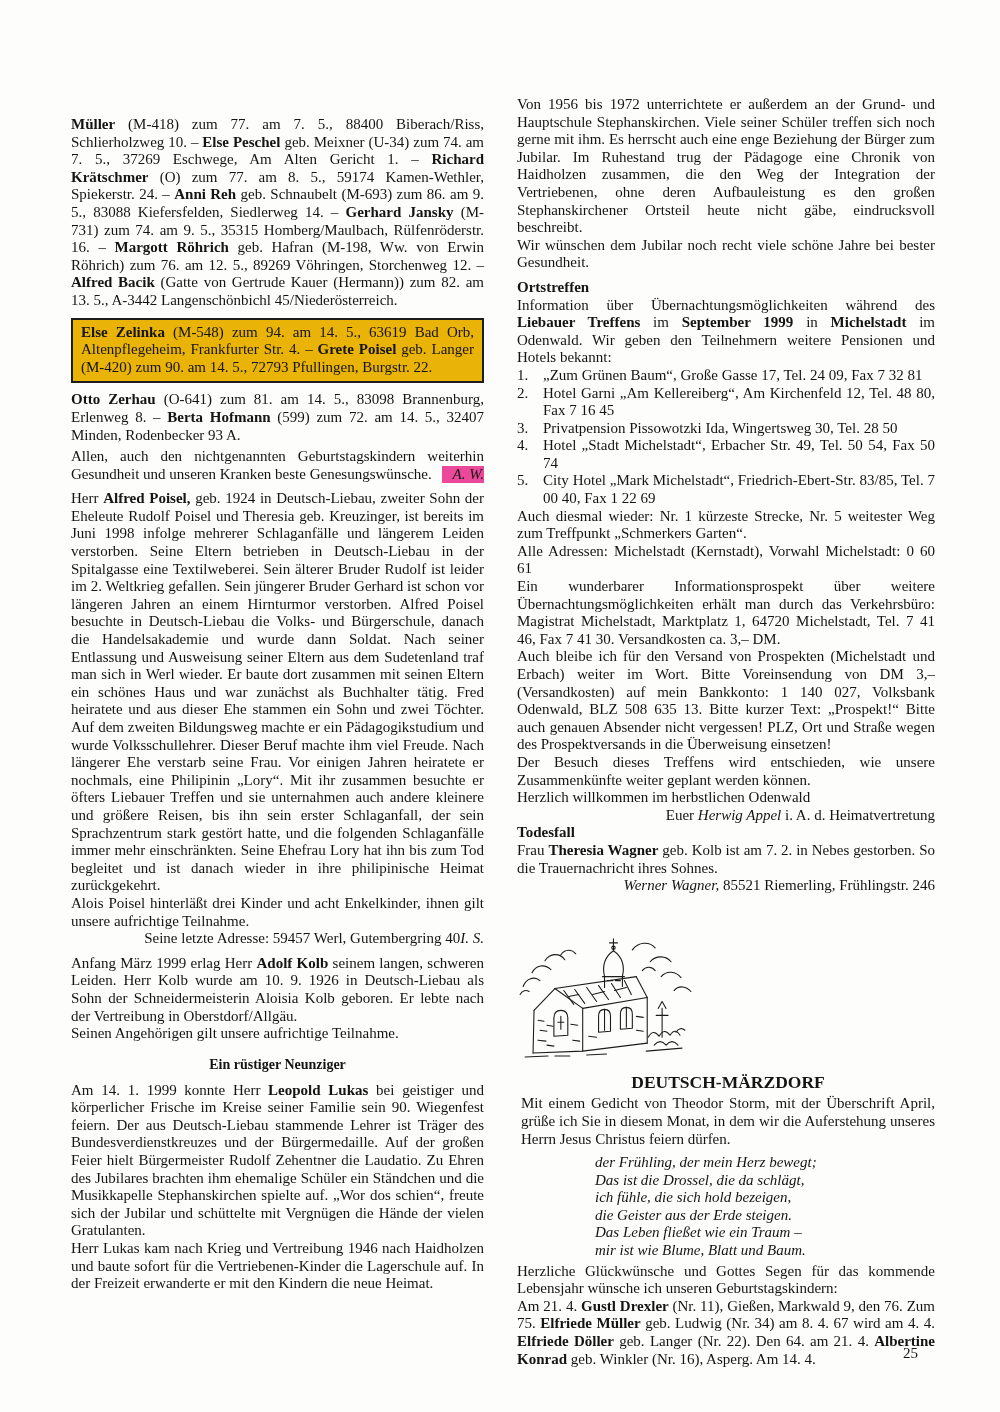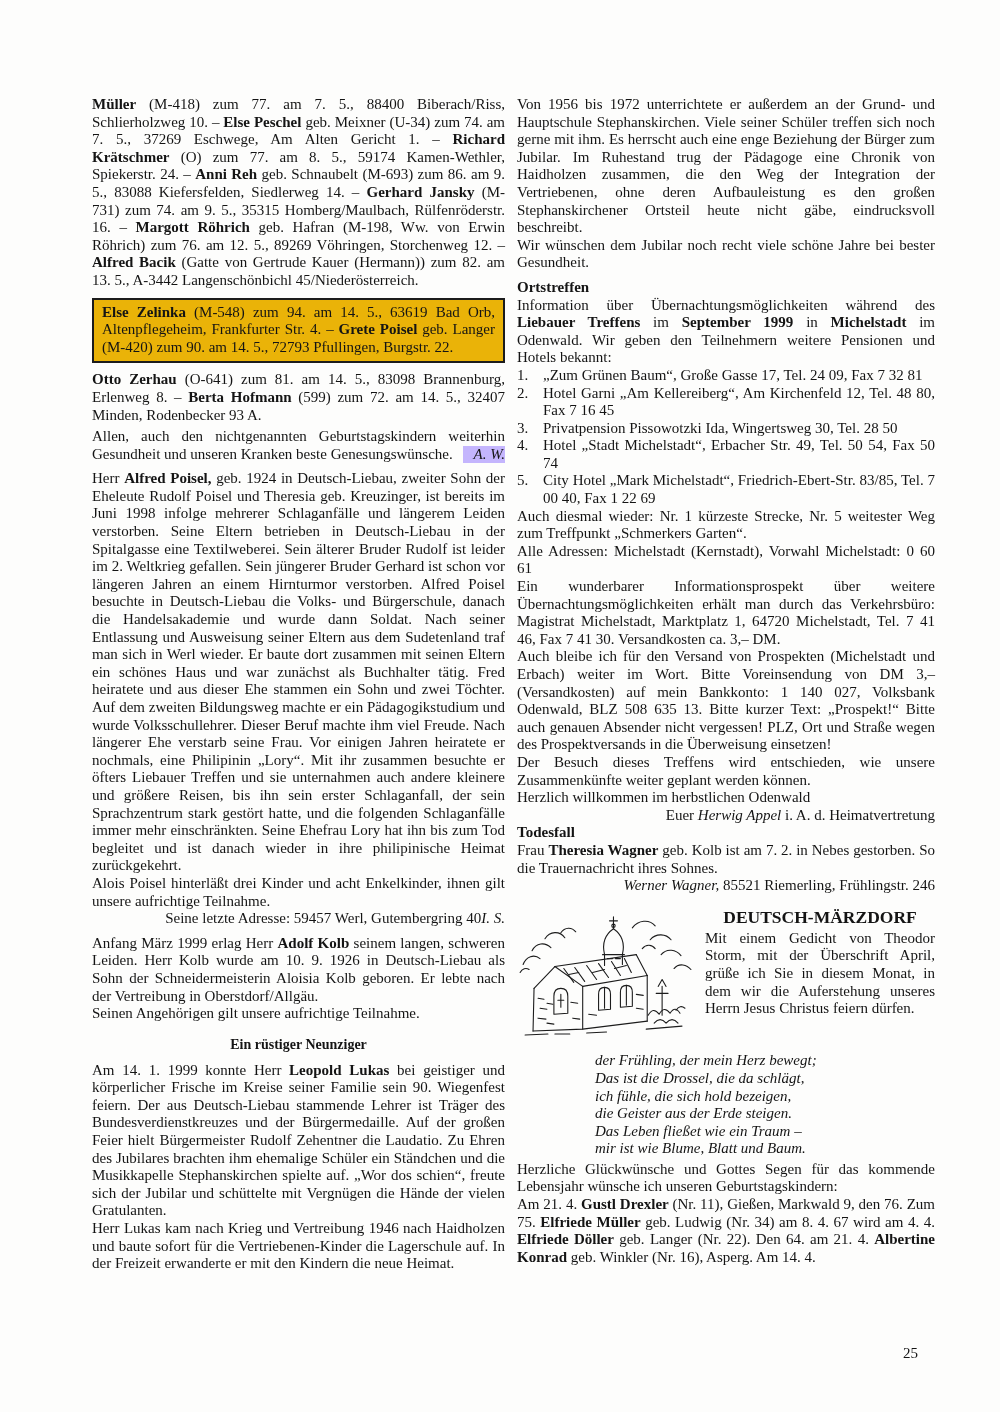--- a/index.html
+++ b/index.html
@@ -5,43 +5,43 @@
   html,body{margin:0;padding:0;background:#e8e8e8;}
   .page{
     position:relative;
     width:1000px;height:1412px;
     background:#fdfdfc;
     font-family:"Liberation Serif", serif;
     font-size:15px;line-height:17.6px;color:#141414;
     overflow:hidden;
   }
   .col{position:absolute;top:96px;text-align:justify;}
-  .col-left{left:92px;width:413px;}
+  .col-left{left:71px;width:413px;margin-top:20px;}
   .col-right{left:517px;width:418px;}
   p{margin:0;}
   .mt4{margin-top:4px;}
   .mt7{margin-top:7px;}
   .p-rel{position:relative;}
-  .sig-abs{position:absolute;right:0;bottom:0;font-style:italic;background:#c4b5fd;padding-left:10px;}
+  .sig-abs{position:absolute;right:0;bottom:0;font-style:italic;background:#ec4899;padding-left:10px;}
   .line-flex{display:flex;justify-content:flex-end;}
   .italic{font-style:italic;}
   .boxed{
     border:2px solid #1c1c1c;background:#eab308;
     padding:4px 8px 5px 8px;margin:8px 0 8px 0;
   }
   .h-center{
     font-weight:bold;font-size:14px;line-height:24px;
     text-align:center;margin:10px 0 5px 0;
   }
   .bold-h{font-weight:bold;}
   .hitem{display:flex;}
   .hnum{width:26px;flex:none;}
   .htext{flex:1;text-align:justify;}
   .right{text-align:right;}
-  .maerz{display:flex;margin-top:8px;}
+  .maerz{display:flex;margin-top:30px;flex-direction:column;}
   .church{width:184px;flex:none;}
   .maerz-text{flex:1;padding-left:4px;}
   .maerz-h{font-weight:bold;font-size:17.5px;line-height:20px;text-align:center;margin:4px 0 3px 0;}
   .poem{margin:6px 0 3px 78px;font-style:italic;}
   .pagenum{position:absolute;left:903px;top:1345px;}
 </style>
 </head>
 <body>
 
 <div class="page">

